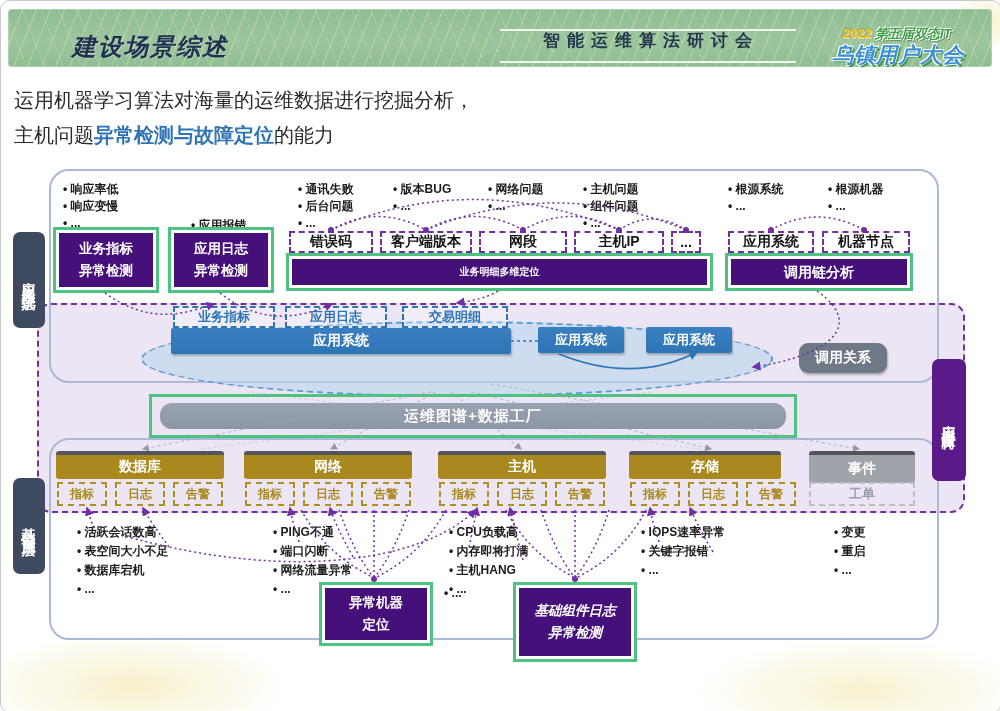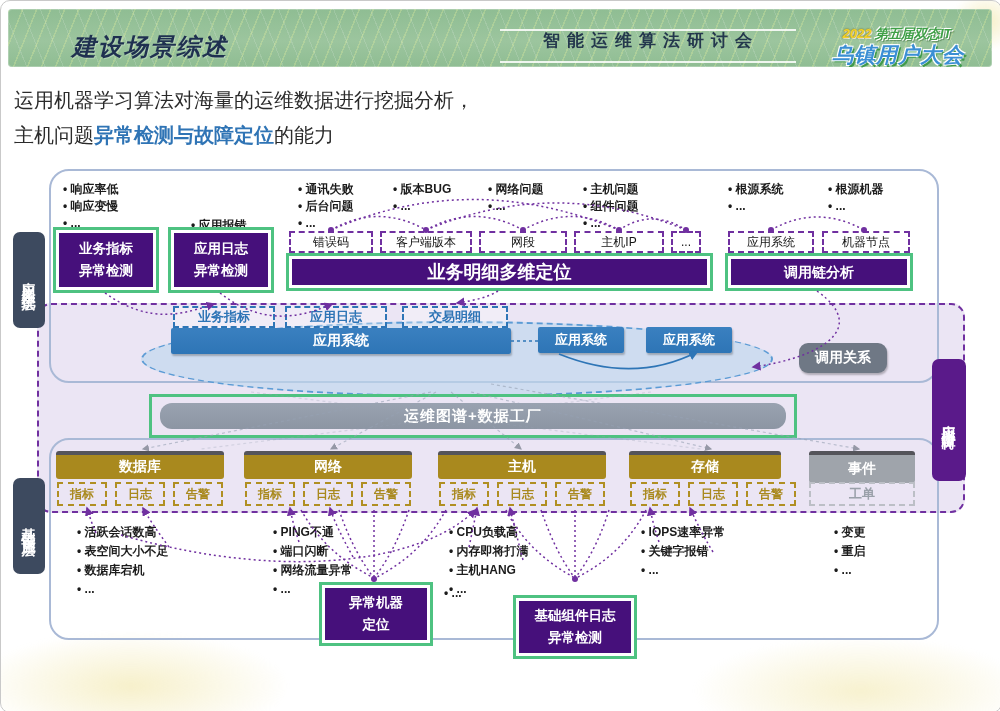--- a/index.html
+++ b/index.html
@@ -35,21 +35,21 @@
         letter-spacing:4px;display:flex;align-items:center;justify-content:center;border-radius:7px;z-index:4;}
   
   .grp{z-index:4;font-size:12px;font-weight:600;color:#1b1b1b;line-height:17px;white-space:nowrap;}
   .bi::before{content:"• ";}
   
   .gw{border:3px solid #4ec281;background:#fff;padding:3px;z-index:4;box-sizing:border-box;}
   .pb{width:100%;height:100%;background:#46107b;color:#fff;display:flex;flex-direction:column;
       align-items:center;justify-content:center;text-align:center;font-weight:700;font-size:13.5px;
       line-height:22px;box-sizing:border-box;}
   .dashP{border:2px dashed #7030a0;display:flex;align-items:center;justify-content:center;
-      font-weight:400;font-size:12px;color:#141414;z-index:4;box-sizing:border-box;background:rgba(255,255,255,.25);}
+      font-weight:700;font-size:14px;color:#141414;z-index:4;box-sizing:border-box;background:rgba(255,255,255,.25);}
   .dashB{border:2px dashed #2e75b6;display:flex;align-items:center;justify-content:center;
       font-weight:700;font-size:13px;color:#2e75b6;z-index:4;box-sizing:border-box;background:rgba(255,255,255,.3);}
   .bluebar{background:linear-gradient(180deg,#3a80c0,#2e75b6);color:#fff;display:flex;align-items:center;
       justify-content:center;font-weight:700;font-size:14px;z-index:4;border-radius:2px;
       box-shadow:1px 2px 2px rgba(0,0,0,.25);}
   .ellipse{background:rgba(189,215,238,.62);border:2px dashed #5b9bd5;border-radius:50%;z-index:3;}
   .relbox{background:#6f7885;color:#fff;border-radius:9px;display:flex;align-items:center;justify-content:center;
       font-weight:700;font-size:14px;z-index:4;box-shadow:1px 2px 2px rgba(0,0,0,.25);}
   .graybig{background:linear-gradient(180deg,#99a2b0,#8c95a3);border-radius:12px;color:#fff;display:flex;
       align-items:center;justify-content:center;font-weight:700;font-size:15px;letter-spacing:1px;}
@@ -148,21 +148,21 @@
         <span>异常检测</span>
       </div>
   </div>
 
   <div class="abs dashP" style="left:288px;top:230px;width:84px;height:22px;">错误码</div>
   <div class="abs dashP" style="left:379px;top:230px;width:92px;height:22px;">客户端版本</div>
   <div class="abs dashP" style="left:478px;top:230px;width:88px;height:22px;">网段</div>
   <div class="abs dashP" style="left:573px;top:230px;width:90px;height:22px;">主机IP</div>
   <div class="abs dashP" style="left:670px;top:230px;width:30px;height:22px;">...</div>
   <div class="abs gw" style="left:285px;top:252px;width:427px;height:38px;">
-    <div class="pb" style="font-size:18px;">业务明细多维定位</div>
+    <div class="pb" style="font-size:10px;">业务明细多维定位</div>
   </div>
 
   <div class="abs dashP" style="left:727px;top:230px;width:86px;height:22px;">应用系统</div>
   <div class="abs dashP" style="left:821px;top:230px;width:88px;height:22px;">机器节点</div>
   <div class="abs gw" style="left:724px;top:252px;width:188px;height:38px;">
     <div class="pb" style="font-size:14px;">调用链分析</div>
   </div>
 
   <div class="abs ellipse" style="left:140px;top:320px;width:628px;height:72px;"></div>
   <div class="abs dashB" style="left:172px;top:305px;width:102px;height:22px;">业务指标</div>
@@ -229,21 +229,21 @@
     <div class="bi">...</div>
   </div>
 
   <div class="abs gw" style="left:318px;top:581px;width:114px;height:64px;">
     <div class="pb">
         <span>异常机器</span>
         <span>定位</span>
       </div>
   </div>
   <div class="abs dots bi" style="left:443px;top:585px;">...</div>
-  <div class="abs gw" style="left:512px;top:594px;width:124px;height:64px;">
+  <div class="abs gw" style="left:512px;top:581px;width:124px;height:80px;font-style:italic;">
     <div class="pb">
         <span>基础组件日志</span>
         <span>异常检测</span>
       </div>
   </div>
 
   <svg class="net" width="1000" height="711" viewBox="0 0 1000 711">
     <defs>
       <marker id="mp" markerWidth="7" markerHeight="7" refX="5" refY="3" orient="auto">
           <path d="M0,0 L6,3 L0,6 z" fill="#7030a0"></path>

